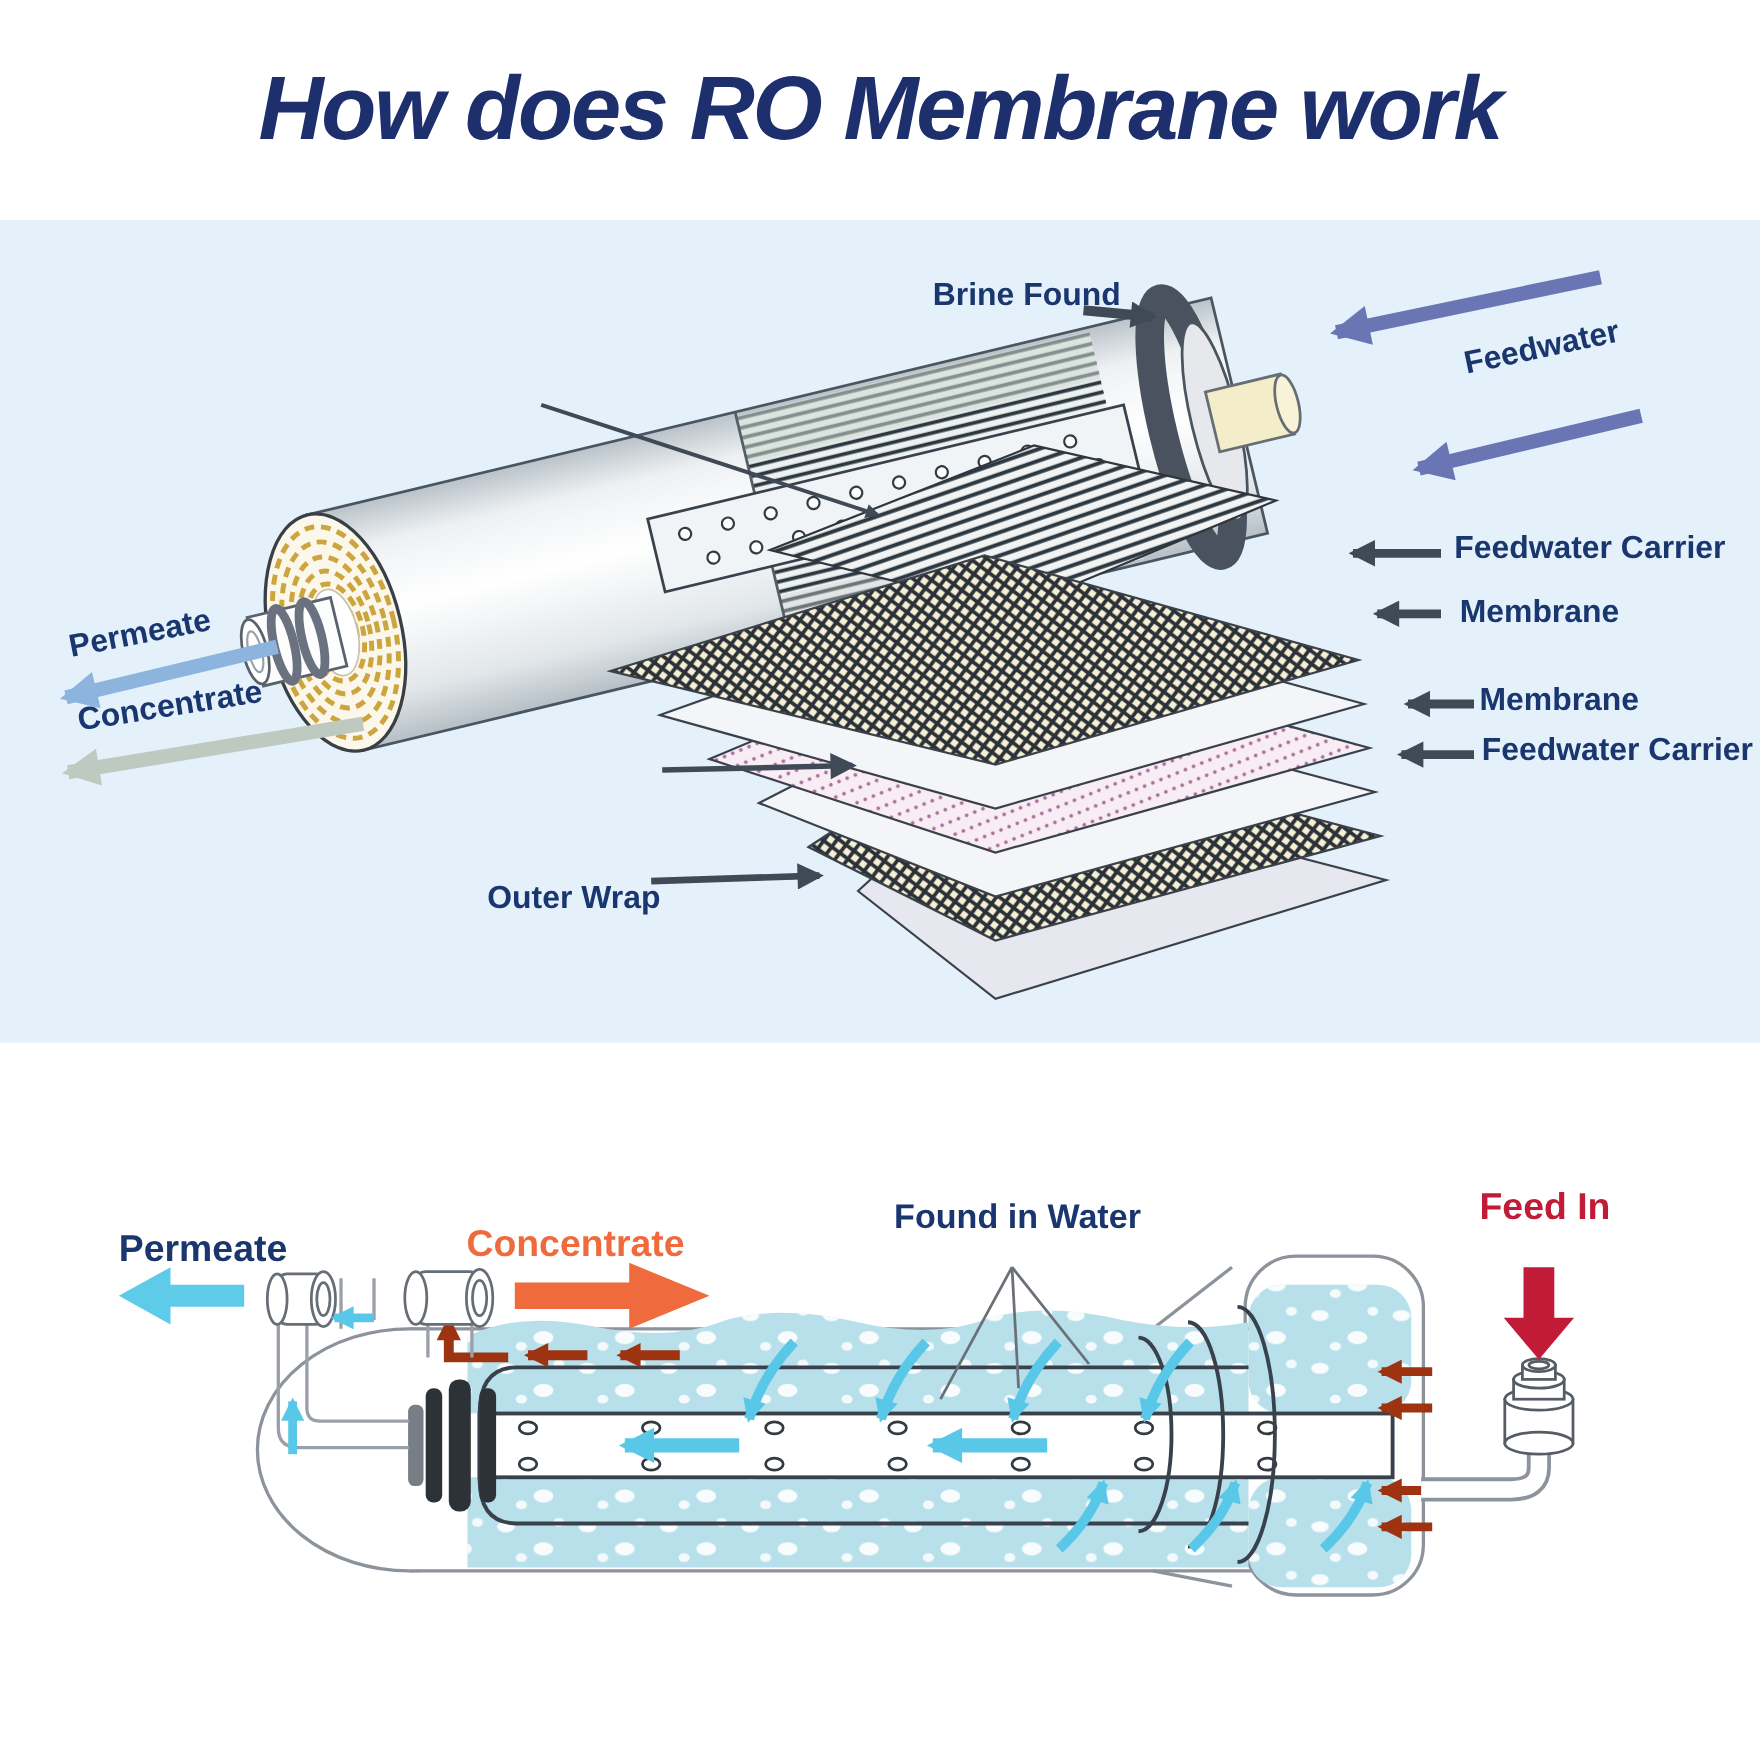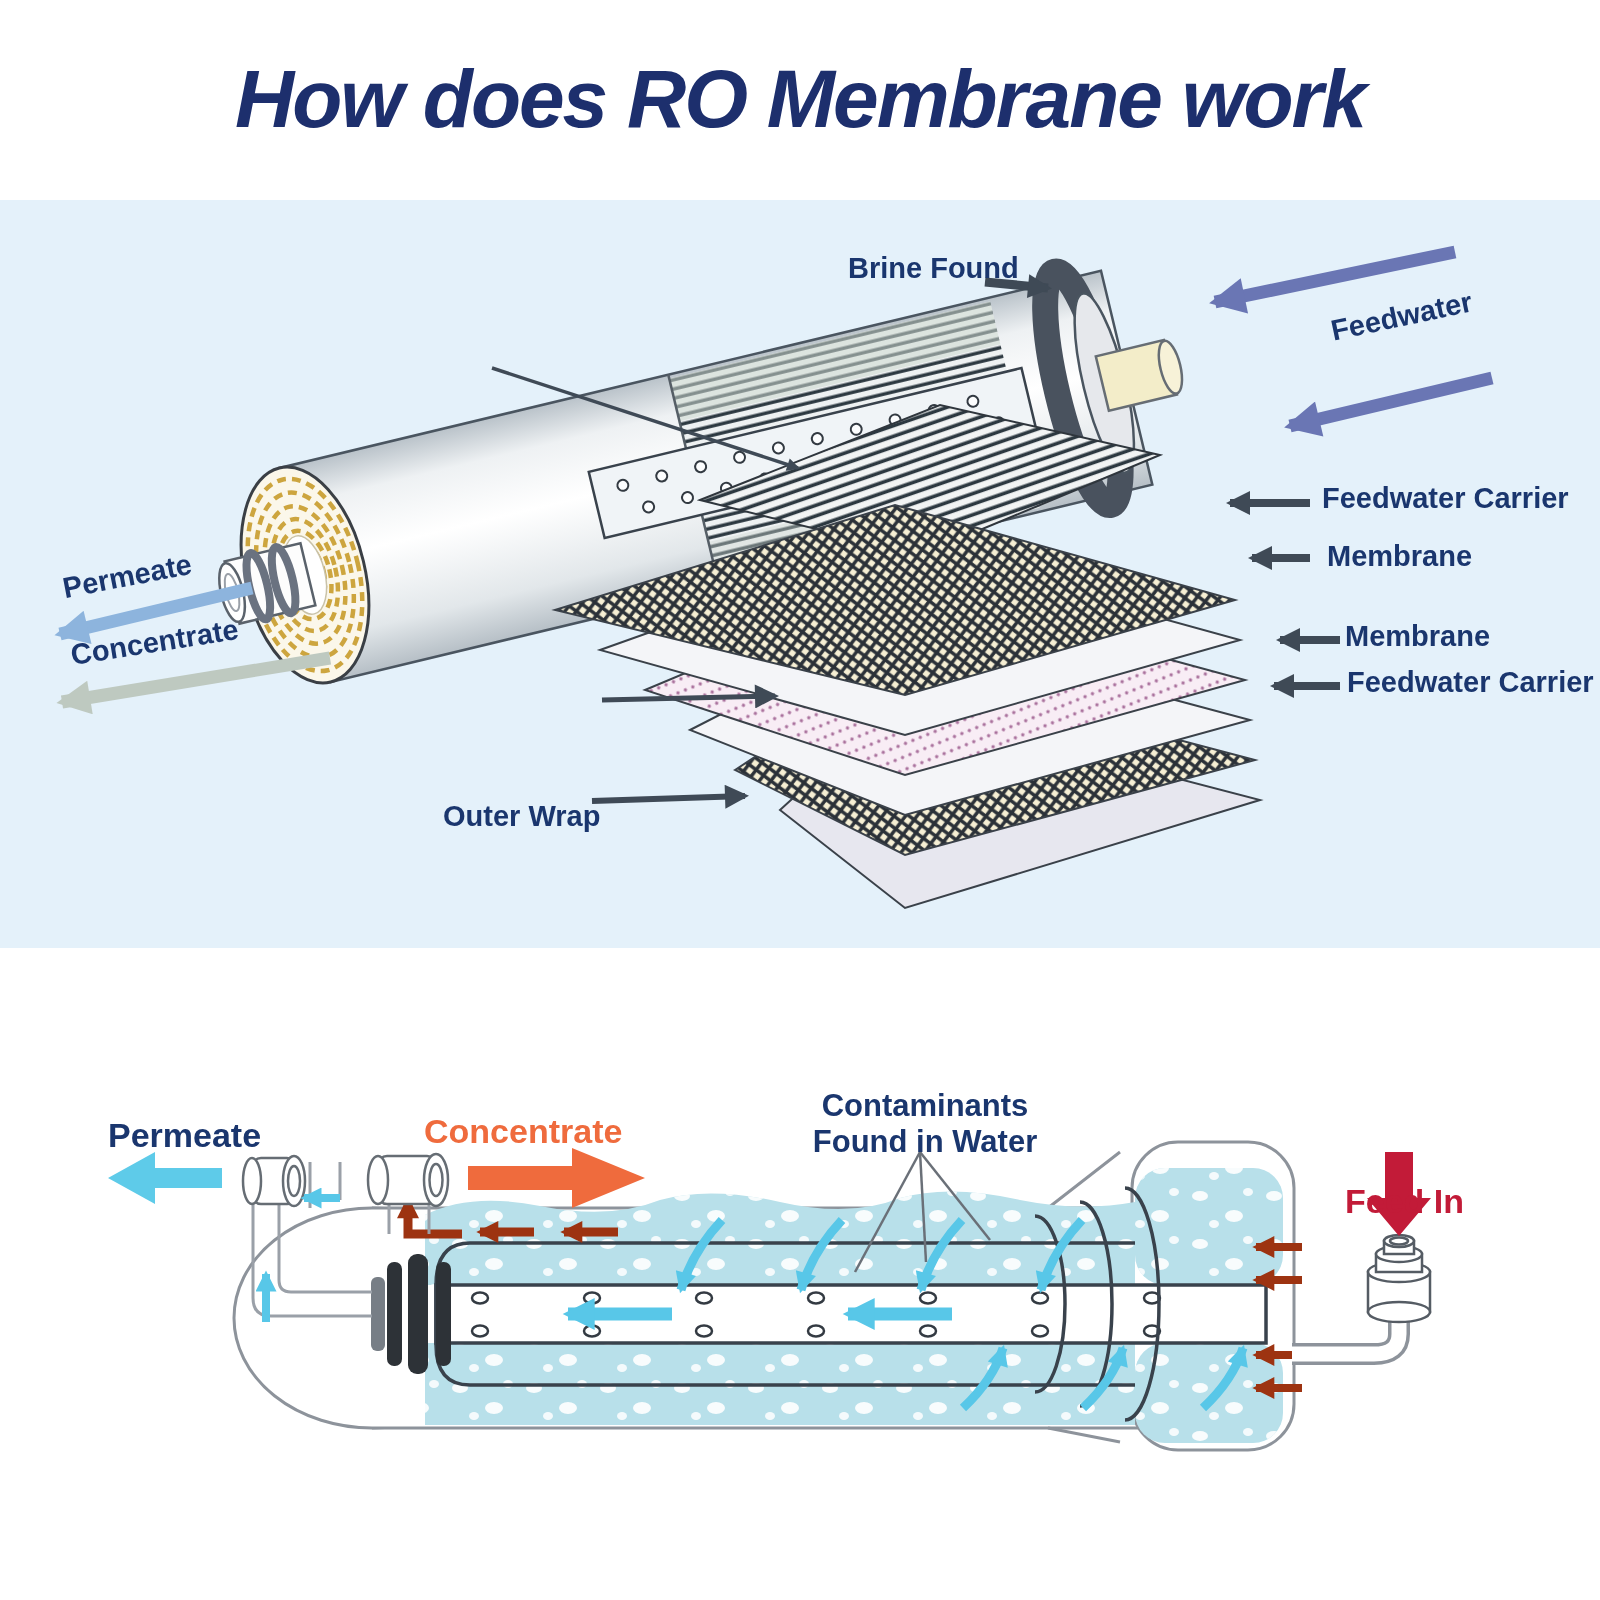--- a/index.html
+++ b/index.html
@@ -19,21 +19,21 @@
   #lbl-mem1{left:1327px;top:540px;}
   #lbl-mem2{left:1345px;top:620px;}
   #lbl-fc2{left:1347px;top:666px;}
   #lbl-permeate-top{left:62px;top:560px;transform:rotate(-11deg);}
   #lbl-concentrate-top{left:70px;top:626px;transform:rotate(-9deg);}
   #lbl-pcm{left:290px;top:682px;}
   #lbl-outer-wrap{left:443px;top:800px;text-align:right;}
   #lbl-permeate-bot{left:108px;top:1116px;font-size:34px;}
   #lbl-concentrate-bot{left:424px;top:1112px;font-size:34px;color:#ef6b3d;}
   #lbl-contaminants{left:780px;top:1088px;width:290px;text-align:center;font-size:31px;line-height:1.15;}
-  #lbl-feedin{left:1345px;top:1182px;font-size:34px;color:#c21b38;}
+  #lbl-feedin{left:1345px;top:1078px;font-size:34px;color:#c21b38;}
 </style>
 </head>
 <body>
 
 <div class="stage">
 
   <div class="page-title">How does RO Membrane work</div>
 
   <div class="panel-top"></div>
 
@@ -318,18 +318,17 @@
   <div class="lbl" id="lbl-mem1">Membrane</div>
   <div class="lbl" id="lbl-mem2">Membrane</div>
   <div class="lbl" id="lbl-fc2">Feedwater Carrier</div>
   <div class="lbl" id="lbl-permeate-top">Permeate</div>
   <div class="lbl" id="lbl-concentrate-top">Concentrate</div>
   <div class="lbl" id="lbl-outer-wrap">Outer Wrap</div>
 
   <div class="lbl" id="lbl-permeate-bot">Permeate</div>
   <div class="lbl" id="lbl-concentrate-bot">Concentrate</div>
   <div class="lbl" id="lbl-contaminants">
-    <div>Contaminants</div>
     <div>Found in Water</div>
   </div>
   <div class="lbl" id="lbl-feedin">Feed In</div>
 
 </div>
 
 </body></html>

